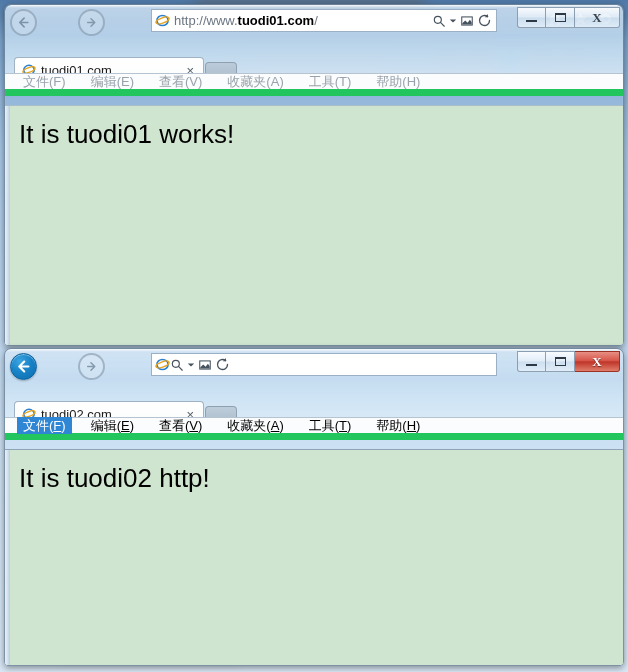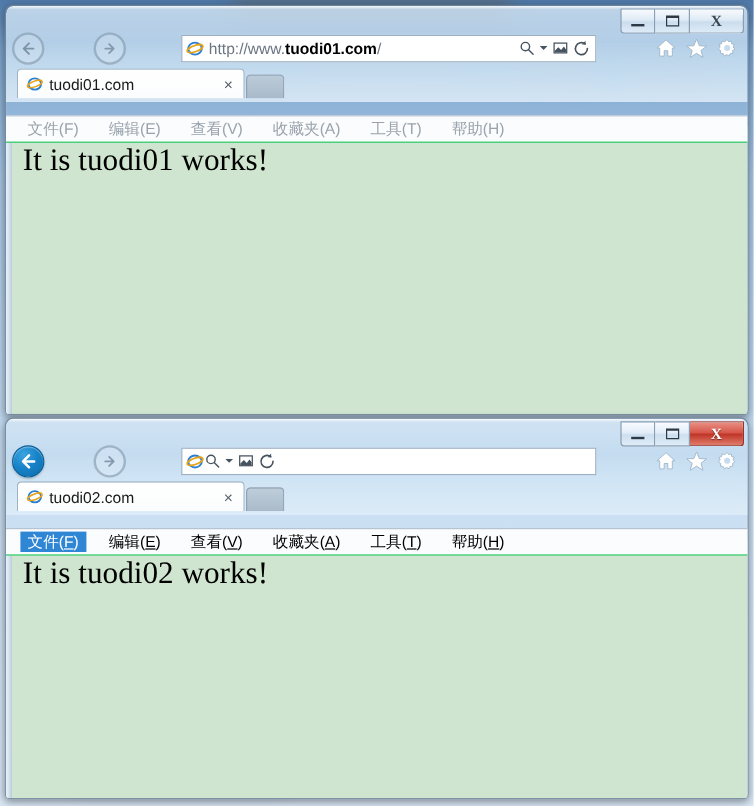--- a/index.html
+++ b/index.html
@@ -80,24 +80,24 @@
   }
   .tbtn.close.inactive { color: #3a4652; }
   .glyph-min { display:block; width:11px; height:2px; background:#2d3a46; margin-top:6px; }
   .glyph-max { display:block; width:11px; height:9px; border:1px solid #2d3a46; border-top-width:2px; }
   .glyph-x { font-weight:bold; font-size:13px; line-height:1; font-family:"Liberation Serif", serif; }
 
   
   .navrow {
     position: absolute;
     left: 0; right: 0;
-    top: 18px;
+    top: 4px;
     height: 34px;
     display: flex;
-    align-items: center;
+    align-items: flex-start;
     padding: 0 5px;
     z-index: 5;
     gap: 40px;
   }
   .navbtn {
     width: 27px; height: 27px;
     border-radius: 50%;
     display: flex; align-items: center; justify-content: center;
     flex: none;
     margin-right: 1px;
@@ -182,25 +182,25 @@
     background: linear-gradient(180deg, rgba(186,200,212,.85), rgba(160,178,194,.85));
     border: 1px solid rgba(140,158,174,.9);
     border-bottom: none;
     border-radius: 4px 4px 0 0;
   }
 
   
   .menubar {
     position: absolute;
     left: 0; right: 0;
-    top: 91px;
+    top: 68px;
     height: 23px;
     background: #fbfcfd;
     border-top: 1px solid #b6c4d1;
-    border-bottom: 1px solid #22c55e;
+    border-bottom: 7px solid #22c55e;
     display: flex;
     align-items: center;
     padding-left: 12px;
     gap: 13px;
     z-index: 5;
     font-size: 13px;
   }
   .menuitem {
     padding: 2px 6px;
     white-space: nowrap;
@@ -220,21 +220,21 @@
     position: absolute;
     left: 0; right: 0;
     top: 100px;
     bottom: 0;
     background: #cfe5cf;
     border-top: 1px solid #8fa4b6;
     overflow: hidden;
   }
   .viewport.inactive-frame { border-top-color: #a9bccc; }
   .page-text {
-    font-family: Liberation Serif, serif;
+    font-family: Liberation Sans, sans-serif;
     font-size: 26px;
     color: #000;
     padding: 13px 0 0 14px;
     letter-spacing: 0px;
     white-space: nowrap;
   }
   .scrollstrip {
     position: absolute;
     left: 0; top: 0; bottom: 0;
     width: 5px;
@@ -433,15 +433,15 @@
     <span class="menuitem selected">文件(<u>F</u>)</span>
     <span class="menuitem">编辑(<u>E</u>)</span>
     <span class="menuitem">查看(<u>V</u>)</span>
     <span class="menuitem">收藏夹(<u>A</u>)</span>
     <span class="menuitem">工具(<u>T</u>)</span>
     <span class="menuitem">帮助(<u>H</u>)</span>
   </div>
 
   <div class="viewport">
     <div class="scrollstrip"></div>
-    <div class="page-text">It is tuodi02 works!</div>
+    <div class="page-text">It is tuodi02 http!</div>
   </div>
 </div>
 
 </body></html>

